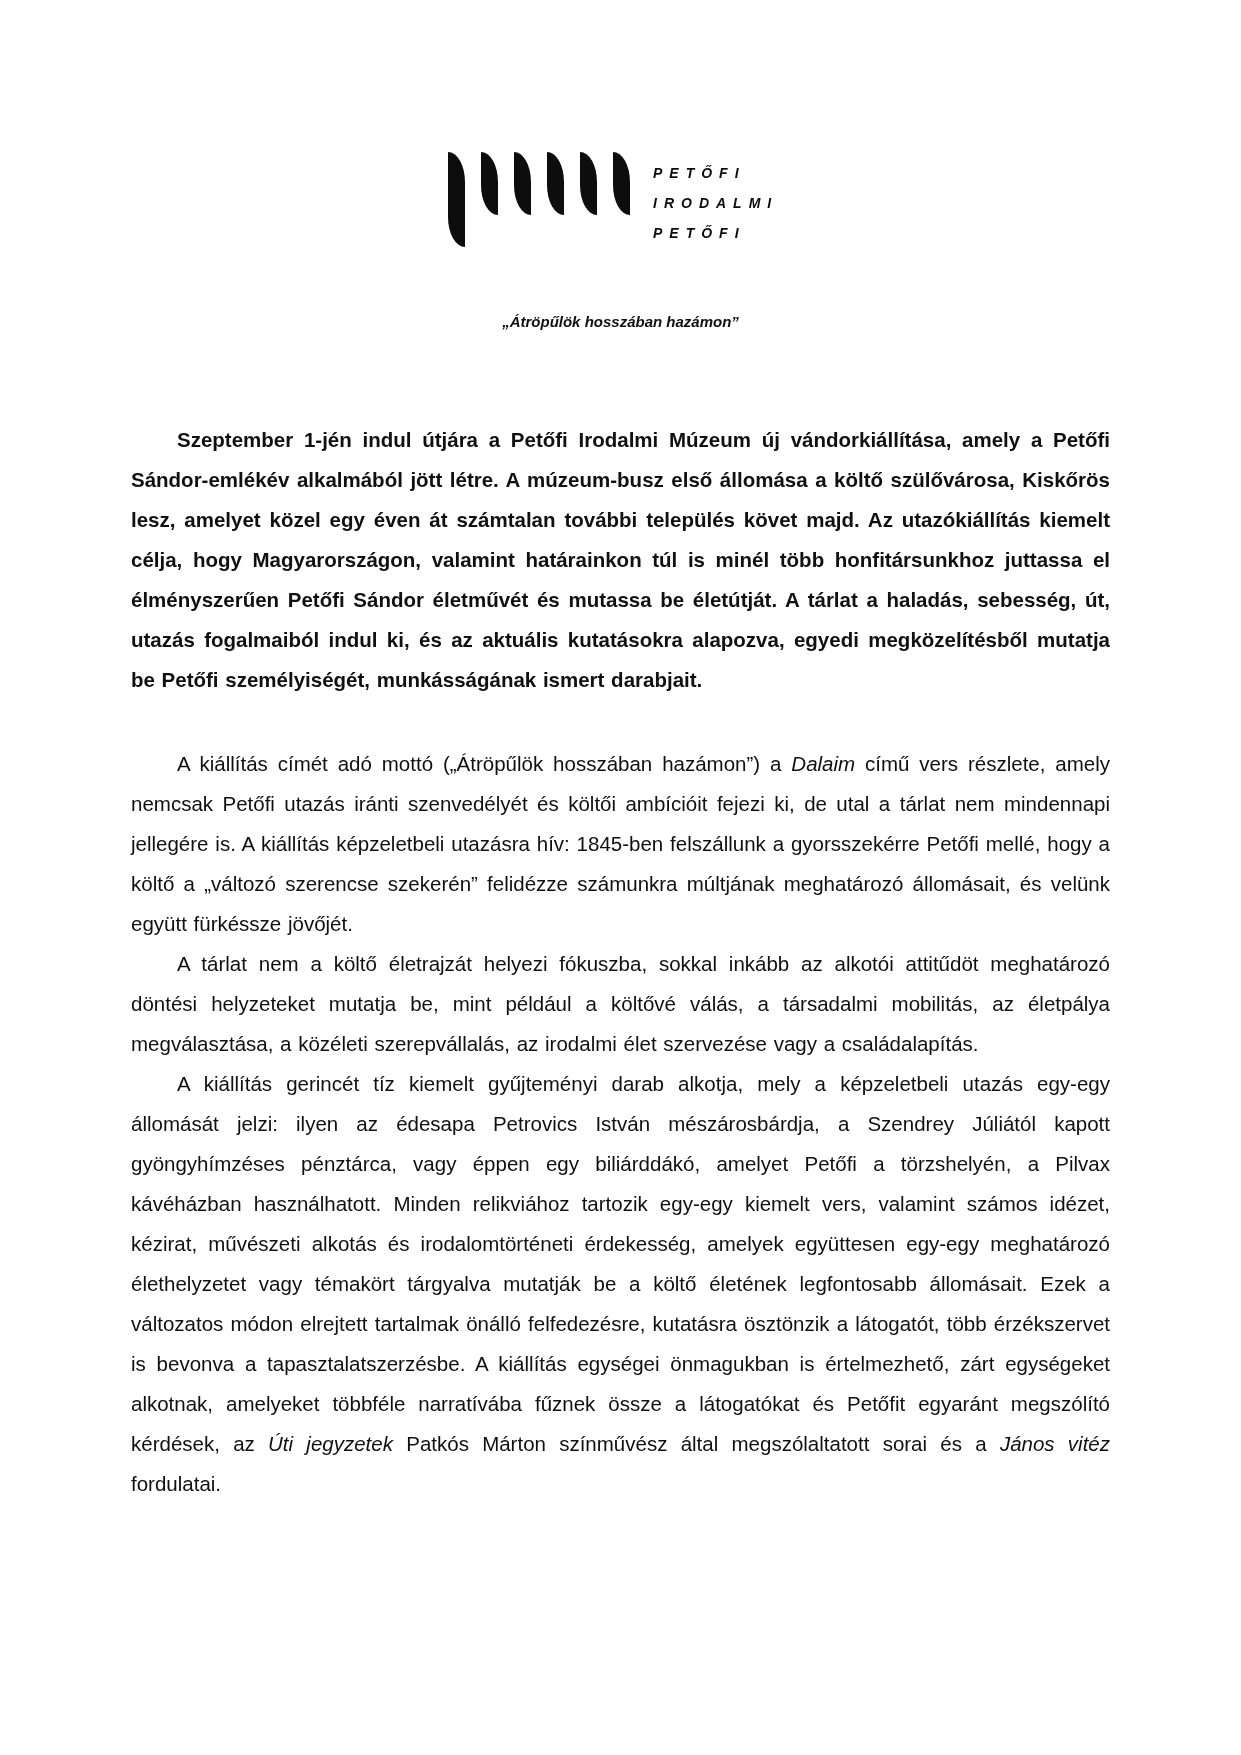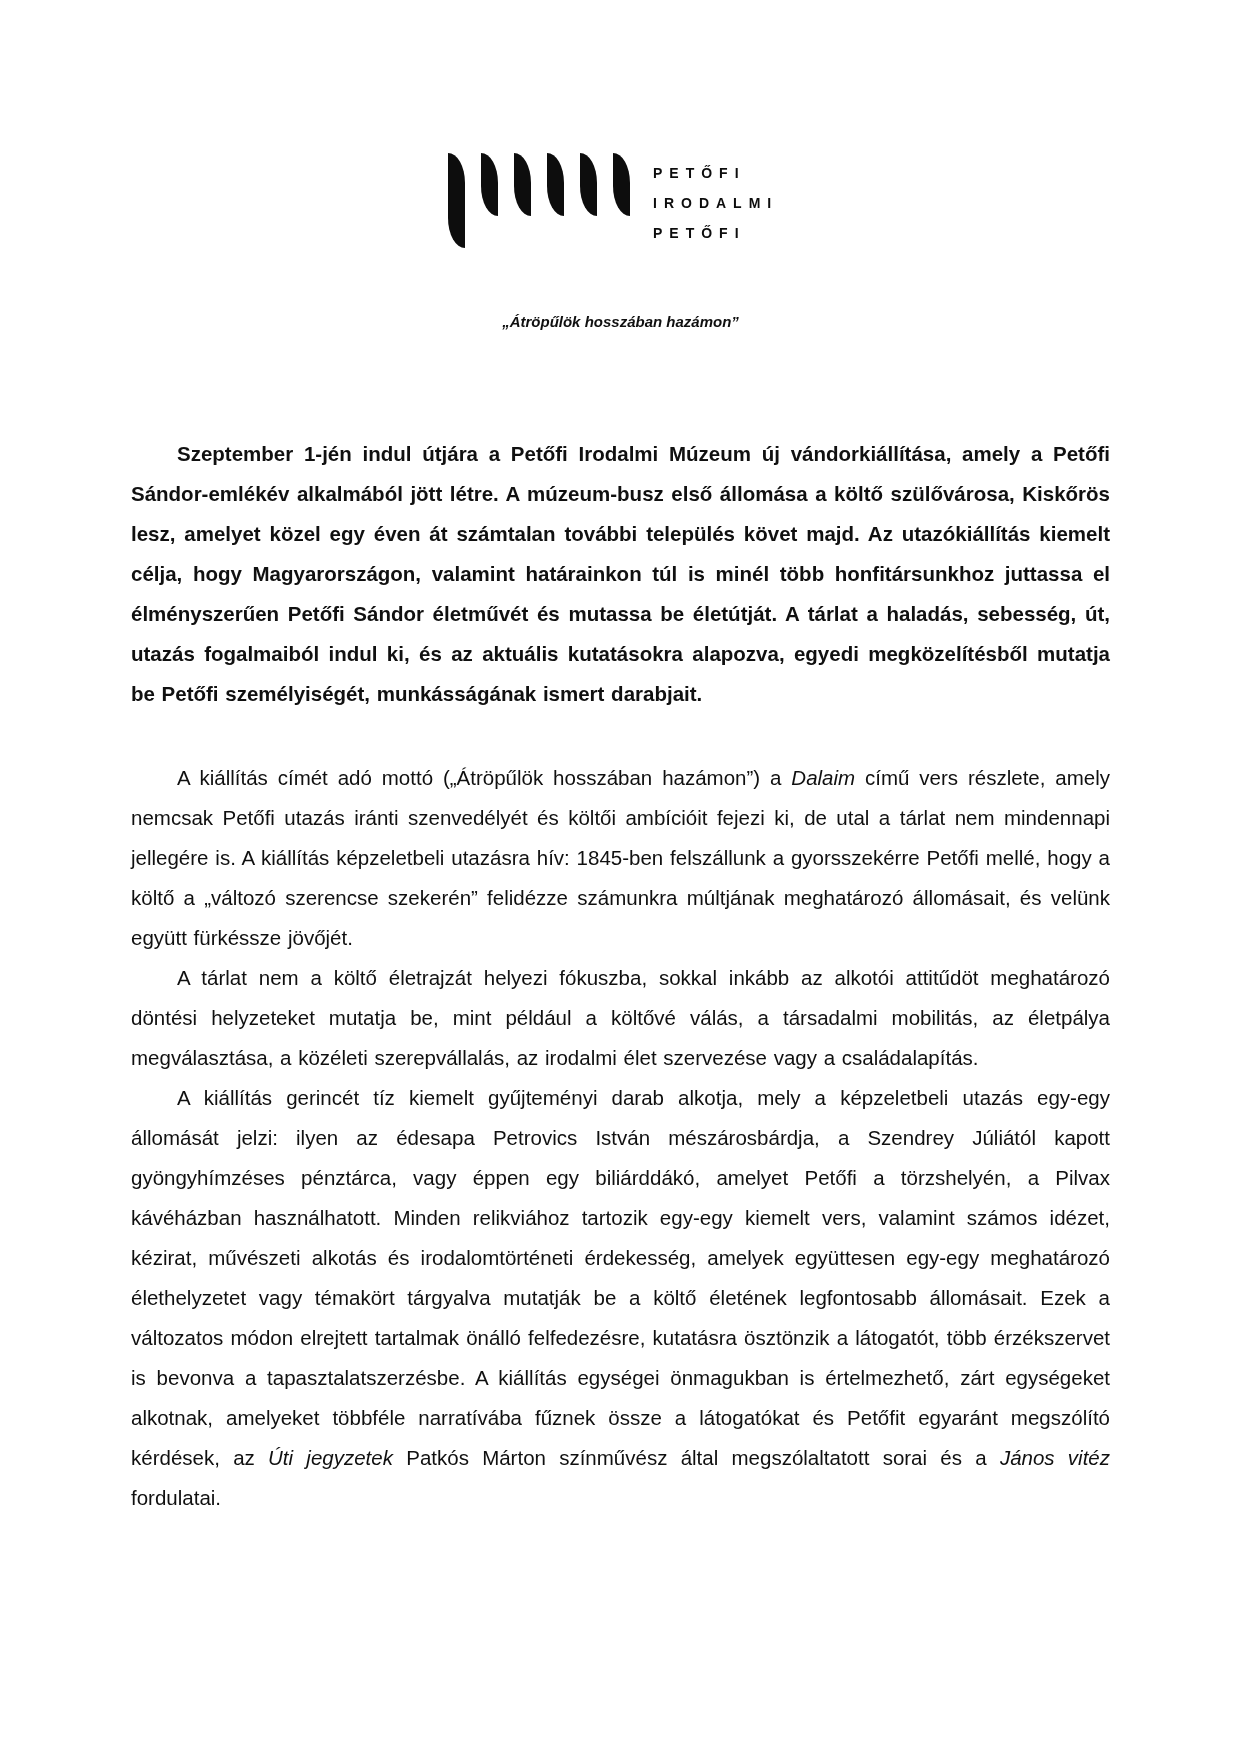--- a/index.html
+++ b/index.html
@@ -12,21 +12,22 @@
     font-family: "Liberation Sans", sans-serif;
     overflow: hidden;
   }
 
   
   .logo {
     position: absolute;
     top: 150px;
     left: 448px;
     display: flex;
-    align-items: flex-end;
+    align-items: center;
+    font-style: italic;
   }
   .logo-bars { display: flex; gap: 16px; }
   .logo-bar {
     width: 17px;
     height: 63px;
     background: #0d0d0d;
     border-radius: 0 17px 0 17px / 0 30px 0 30px;
   }
   .logo-bar.tall { height: 95px; }
   .logo-text {
@@ -71,21 +72,20 @@
     margin: 0;
     font-size: 20.5px;
     line-height: 40px;
     text-align: justify;
     text-indent: 46px;
     word-spacing: 1px;
   }
   .content p.lead {
     font-weight: 700;
     margin-bottom: 44px;
-    margin-top: 14px;
   }
   .it { font-style: italic; }
 </style>
 </head>
 <body>
 
 <div class="page">
 
   <div class="logo">
     <div class="logo-bars">

